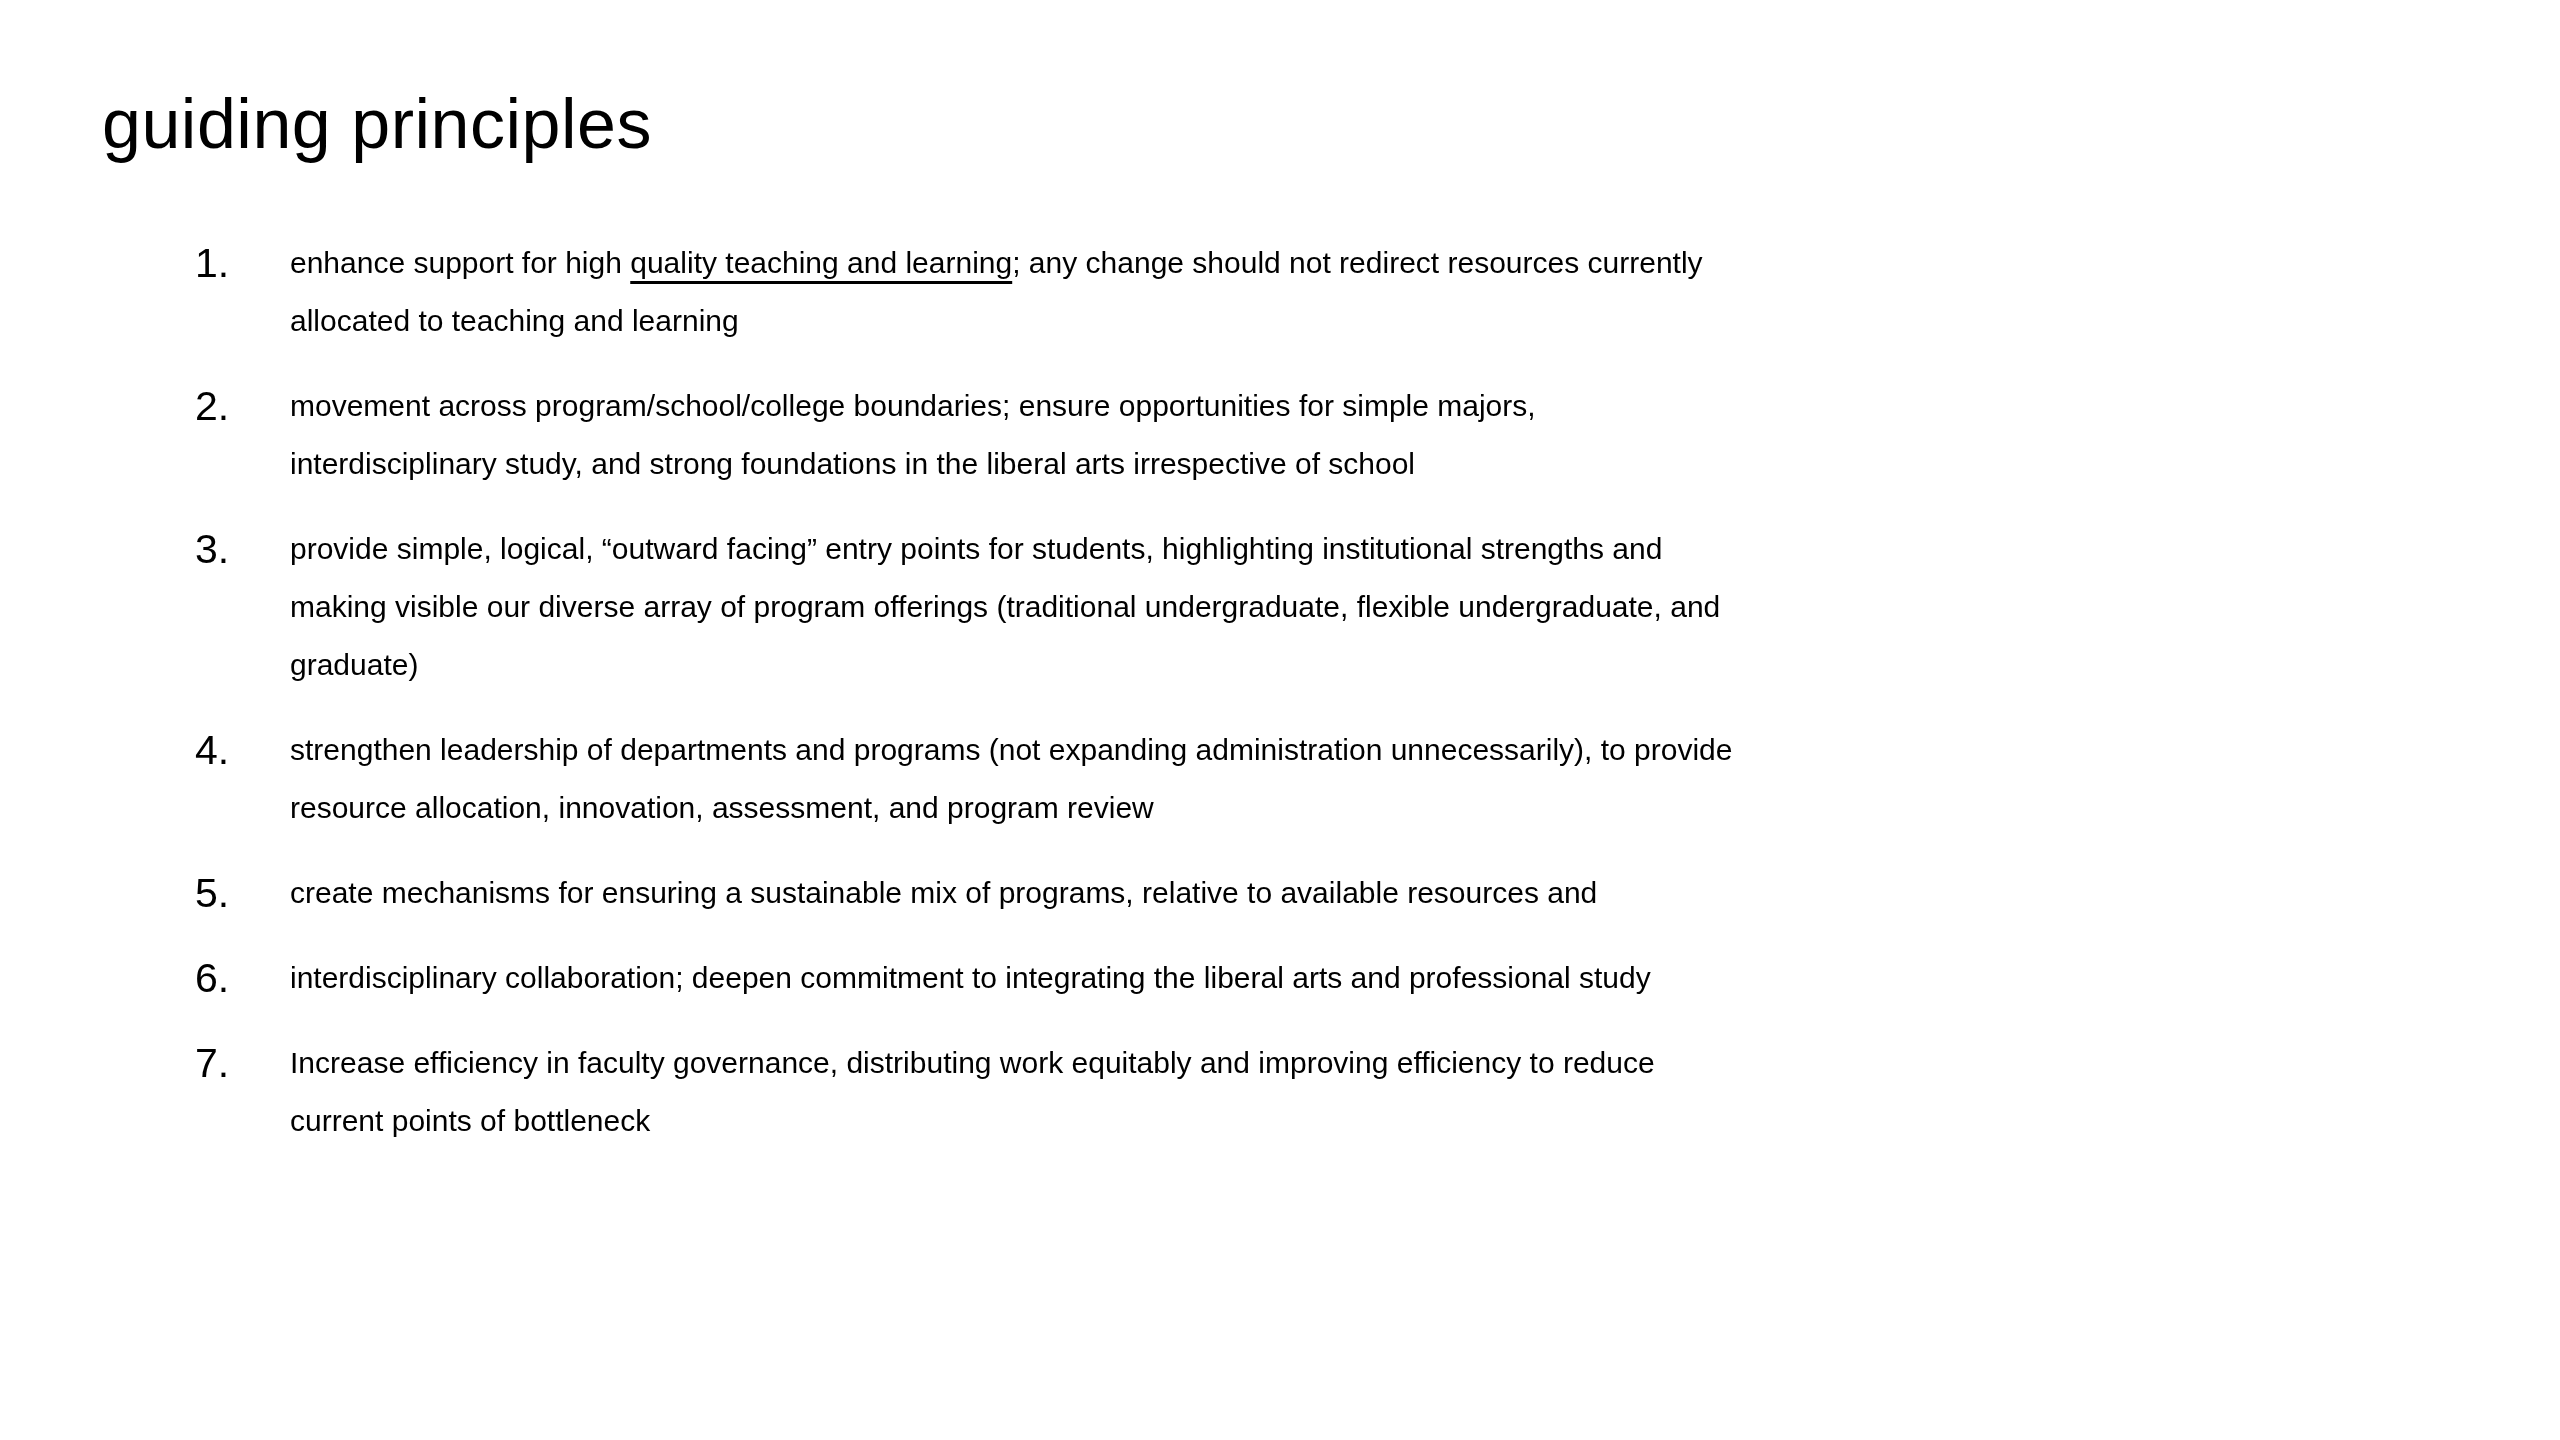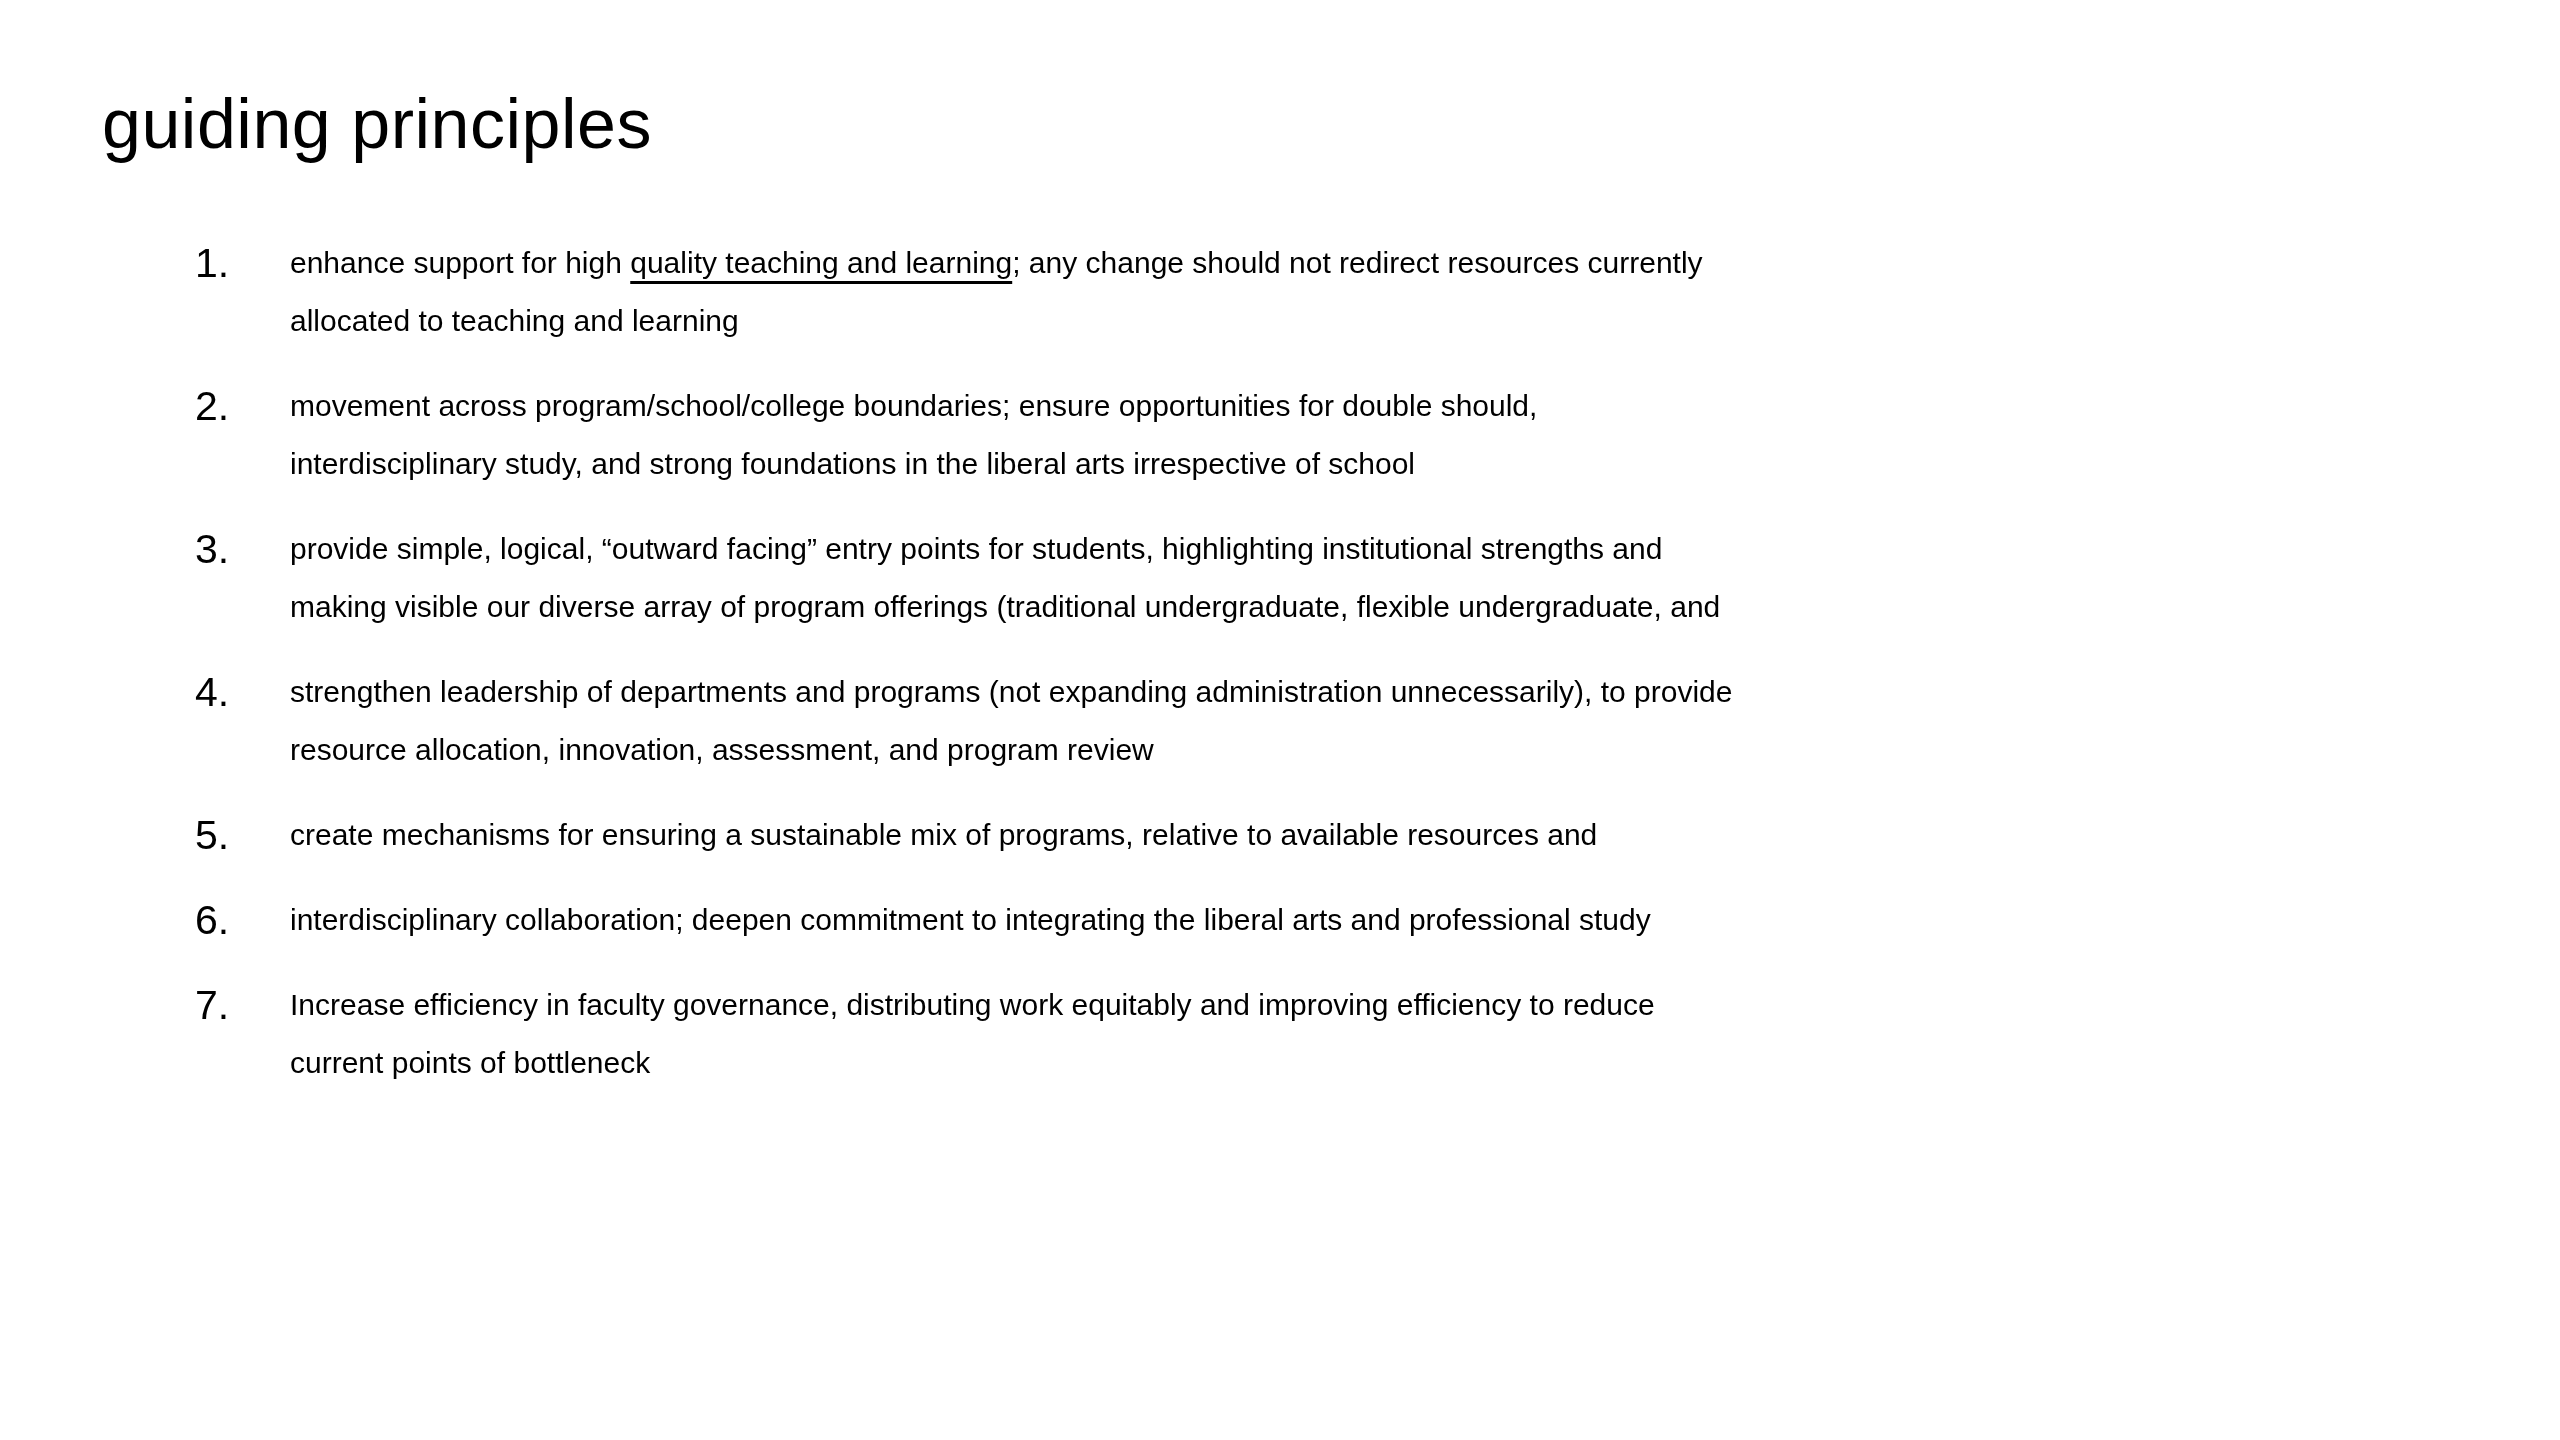--- a/index.html
+++ b/index.html
@@ -72,29 +72,30 @@
       <li class="item">
         <span class="num">1.</span>
         <div class="item-text">
           <div class="line"><span>enhance support for high </span><span class="underline">quality teaching and learning</span><span>; any change should not redirect resources currently</span></div>
           <div class="line"><span>allocated to teaching and learning</span></div>
         </div>
       </li>
       <li class="item">
         <span class="num">2.</span>
         <div class="item-text">
-          <div class="line"><span>movement across program/school/college boundaries; ensure opportunities for double should,</span></div>
+          <div class="line"><span>movement across program/school/college boundaries; ensure opportunities for simple majors,</span></div>
           <div class="line"><span>interdisciplinary study, and strong foundations in the liberal arts irrespective of school</span></div>
         </div>
       </li>
       <li class="item">
         <span class="num">3.</span>
         <div class="item-text">
           <div class="line"><span>provide simple, logical, “outward facing” entry points for students, highlighting institutional strengths and</span></div>
           <div class="line"><span>making visible our diverse array of program offerings (traditional undergraduate, flexible undergraduate, and</span></div>
+          <div class="line"><span>graduate)</span></div>
         </div>
       </li>
       <li class="item">
         <span class="num">4.</span>
         <div class="item-text">
           <div class="line"><span>strengthen leadership of departments and programs (not expanding administration unnecessarily), to provide</span></div>
           <div class="line"><span>resource allocation, innovation, assessment, and program review</span></div>
         </div>
       </li>
       <li class="item">

